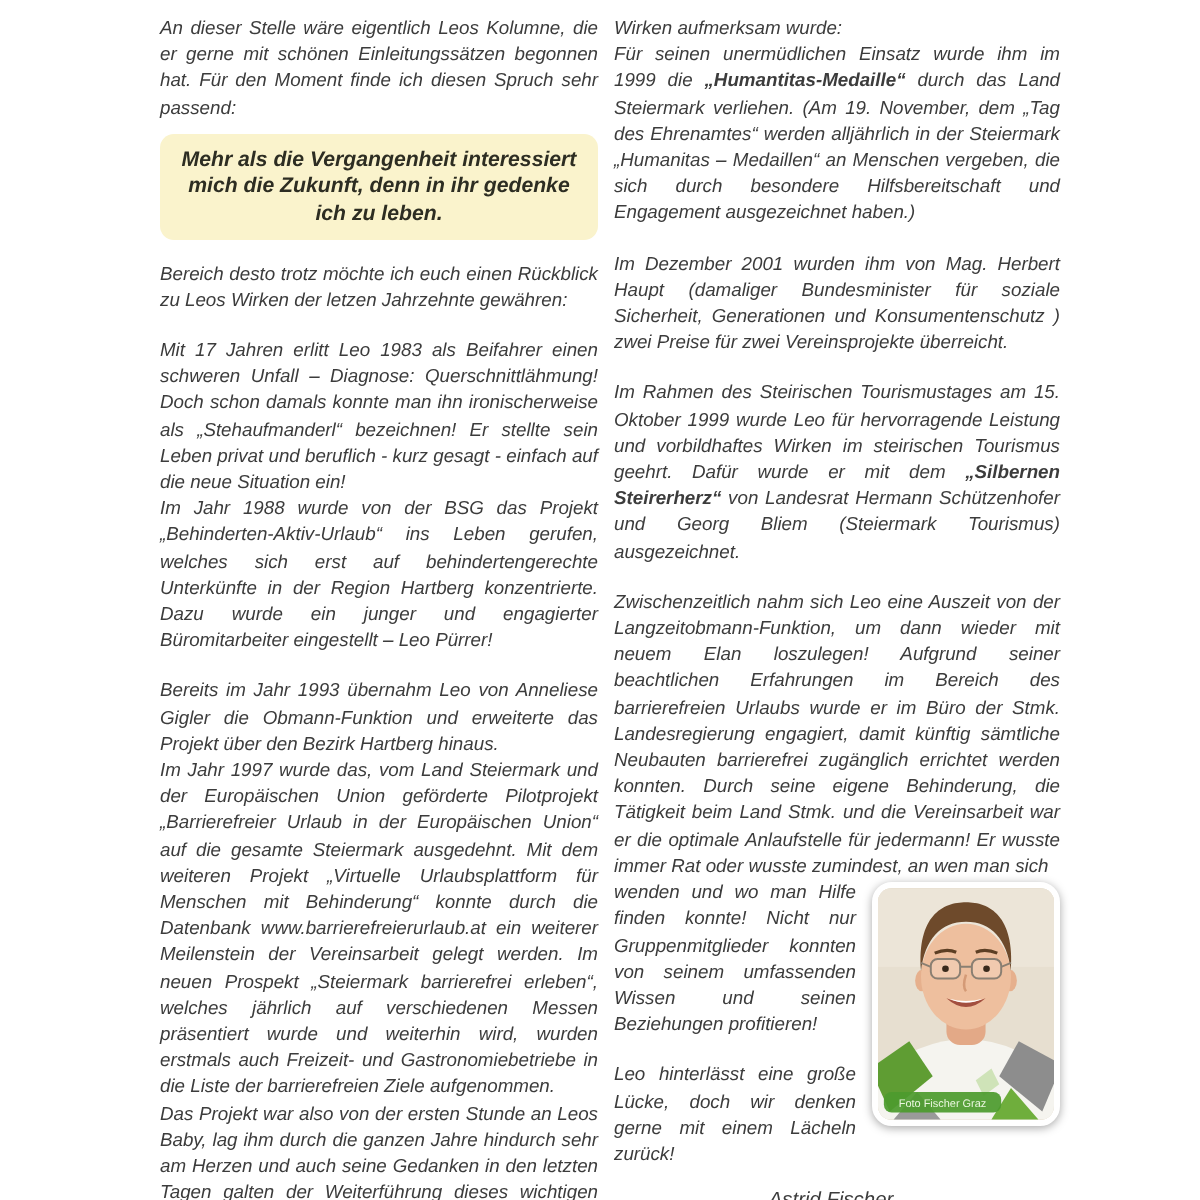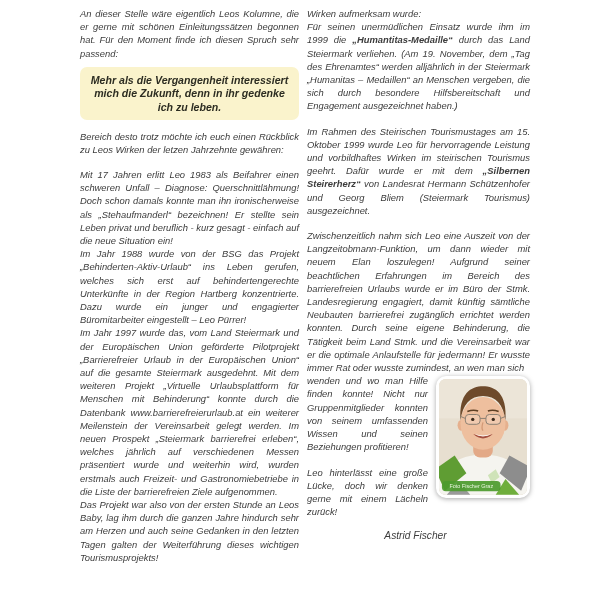--- a/index.html
+++ b/index.html
@@ -47,28 +47,30 @@
   <div class="col col-left">
     <p>An dieser Stelle wäre eigentlich Leos Kolumne, die er gerne mit schönen Einleitungssätzen begonnen hat. Für den Moment finde ich diesen Spruch sehr passend:</p>
 
     <div class="quote-box">
       <p class="quote-text">Mehr als die Vergangenheit interessiert mich die Zukunft, denn in ihr gedenke ich zu leben.</p>
     </div>
 
     <p>Bereich desto trotz möchte ich euch einen Rückblick zu Leos Wirken der letzen Jahrzehnte gewähren:</p>
     <p class="gap">Mit 17 Jahren erlitt Leo 1983 als Beifahrer einen schweren Unfall – Diagnose: Querschnittlähmung! Doch schon damals konnte man ihn ironischerweise als „Stehaufmanderl“ bezeichnen! Er stellte sein Leben privat und beruflich - kurz gesagt - einfach auf die neue Situation ein!</p>
     <p>Im Jahr 1988 wurde von der BSG das Projekt „Behinderten-Aktiv-Urlaub“ ins Leben gerufen, welches sich erst auf behindertengerechte Unterkünfte in der Region Hartberg konzentrierte. Dazu wurde ein junger und engagierter Büromitarbeiter eingestellt – Leo Pürrer!</p>
+    <p class="gap">Bereits im Jahr 1993 übernahm Leo von Anneliese Gigler die Obmann-Funktion und erweiterte das Projekt über den Bezirk Hartberg hinaus.</p>
     <p>Im Jahr 1997 wurde das, vom Land Steiermark und der Europäischen Union geförderte Pilotprojekt „Barrierefreier Urlaub in der Europäischen Union“ auf die gesamte Steiermark ausgedehnt. Mit dem weiteren Projekt „Virtuelle Urlaubsplattform für Menschen mit Behinderung“ konnte durch die Datenbank www.barrierefreierurlaub.at ein weiterer Meilenstein der Vereinsarbeit gelegt werden. Im neuen Prospekt „Steiermark barrierefrei erleben“, welches jährlich auf verschiedenen Messen präsentiert wurde und weiterhin wird, wurden erstmals auch Freizeit- und Gastronomiebetriebe in die Liste der barrierefreien Ziele aufgenommen.</p>
     <p>Das Projekt war also von der ersten Stunde an Leos Baby, lag ihm durch die ganzen Jahre hindurch sehr am Herzen und auch seine Gedanken in den letzten Tagen galten der Weiterführung dieses wichtigen Tourismusprojekts!</p>
 
   </div>
 
   <div class="col col-right">
     <p>Wirken aufmerksam wurde:</p>
     <p><span>Für seinen unermüdlichen Einsatz wurde ihm im 1999 die </span><b class="inline-bold">„Humantitas-Medaille“</b><span> durch das Land Steiermark verliehen. (Am 19. November, dem „Tag des Ehrenamtes“ werden alljährlich in der Steiermark „Humanitas – Medaillen“ an Menschen vergeben, die sich durch besondere Hilfsbereitschaft und Engagement ausgezeichnet haben.)</span></p>
+    <p class="gap">Im Dezember 2001 wurden ihm von Mag. Herbert Haupt (damaliger Bundesminister für soziale Sicherheit, Generationen und Konsumentenschutz ) zwei Preise für zwei Vereinsprojekte überreicht.</p>
     <p class="gap"><span>Im Rahmen des Steirischen Tourismustages am 15. Oktober 1999 wurde Leo für hervorragende Leistung und vorbildhaftes Wirken im steirischen Tourismus geehrt. Dafür wurde er mit dem </span><b class="inline-bold">„Silbernen Steirerherz“</b><span> von Landesrat Hermann Schützenhofer und Georg Bliem (Steiermark Tourismus) ausgezeichnet.</span></p>
     <p class="gap">Zwischenzeitlich nahm sich Leo eine Auszeit von der Langzeitobmann-Funktion, um dann wieder mit neuem Elan loszulegen! Aufgrund seiner beachtlichen Erfahrungen im Bereich des barrierefreien Urlaubs wurde er im Büro der Stmk. Landesregierung engagiert, damit künftig sämtliche Neubauten barrierefrei zugänglich errichtet werden konnten. Durch seine eigene Behinderung, die Tätigkeit beim Land Stmk. und die Vereinsarbeit war er die optimale Anlaufstelle für jedermann! Er wusste immer Rat oder wusste zumindest, an wen man sich</p>
 
     <div class="wrap-zone">
       <figure class="photo">
         <svg viewBox="0 0 90 118" xmlns="http://www.w3.org/2000/svg">
           <rect x="0" y="0" width="90" height="118" fill="#e7dfd0"></rect>
           <rect x="0" y="0" width="90" height="40" fill="#ece5d8"></rect>
 
           <path d="M0,118 L0,96 Q20,77 45,77 Q70,77 90,96 L90,118 Z" fill="#f5f4ef"></path>

